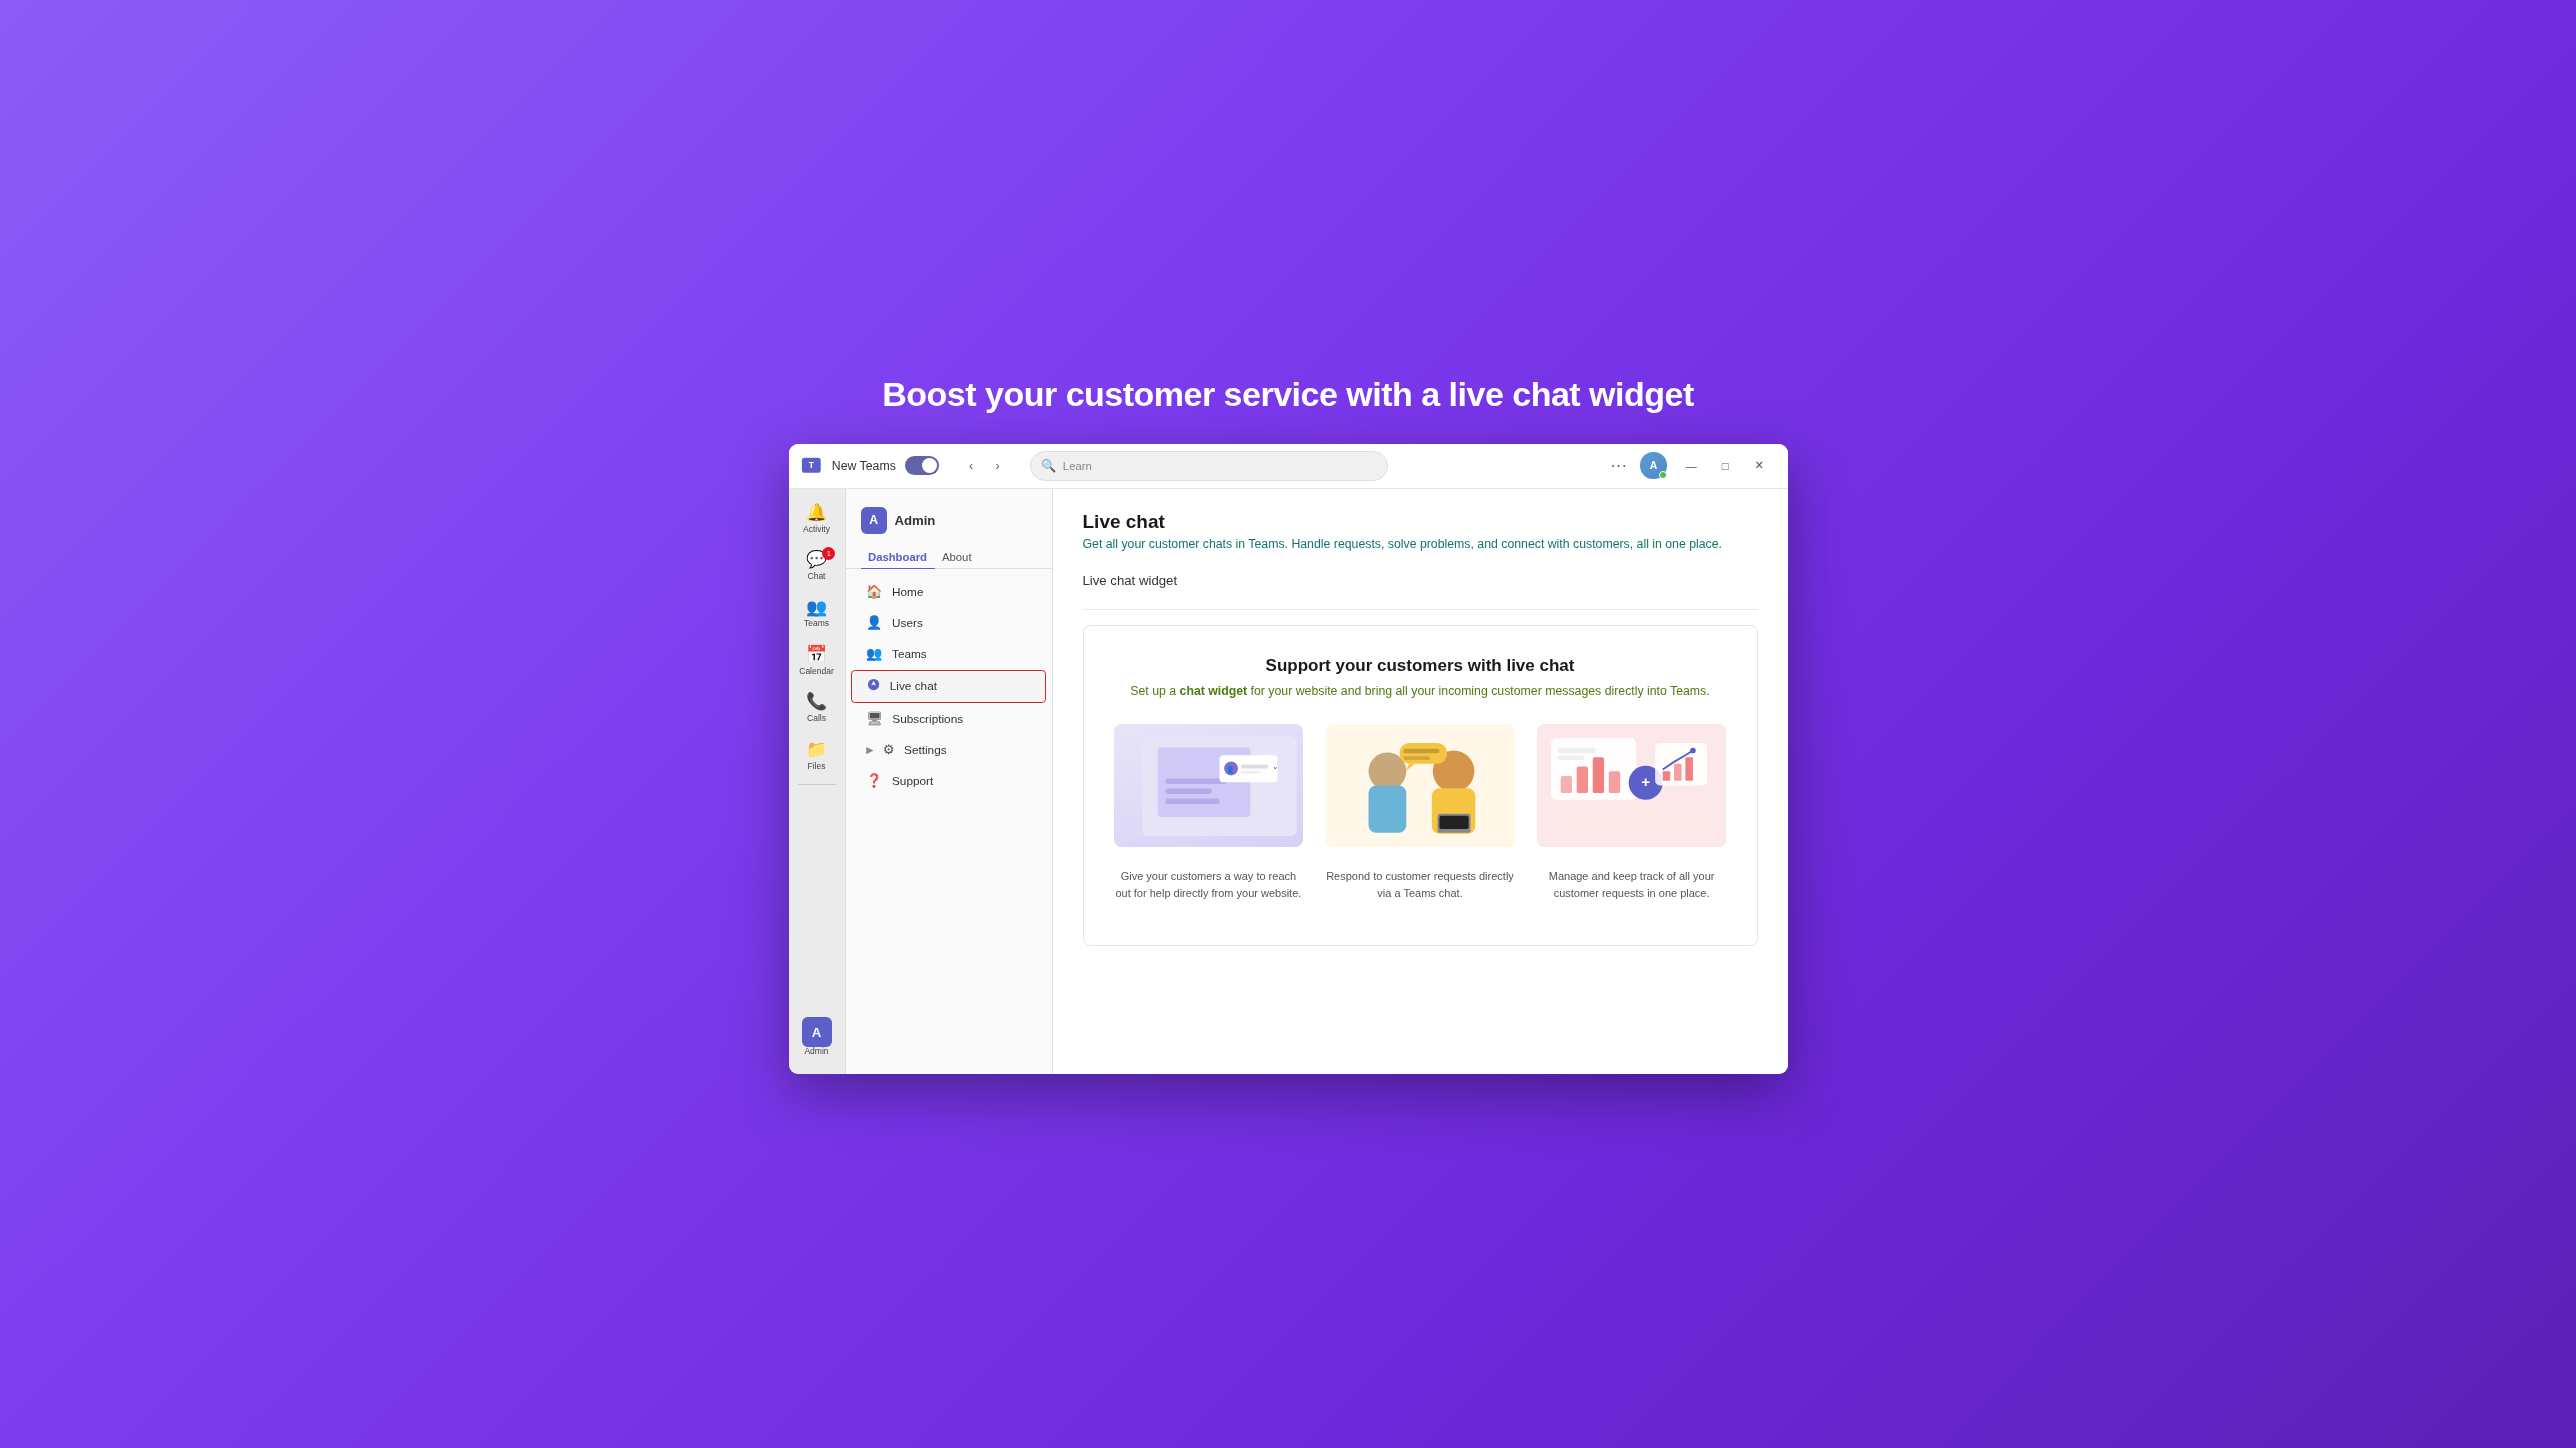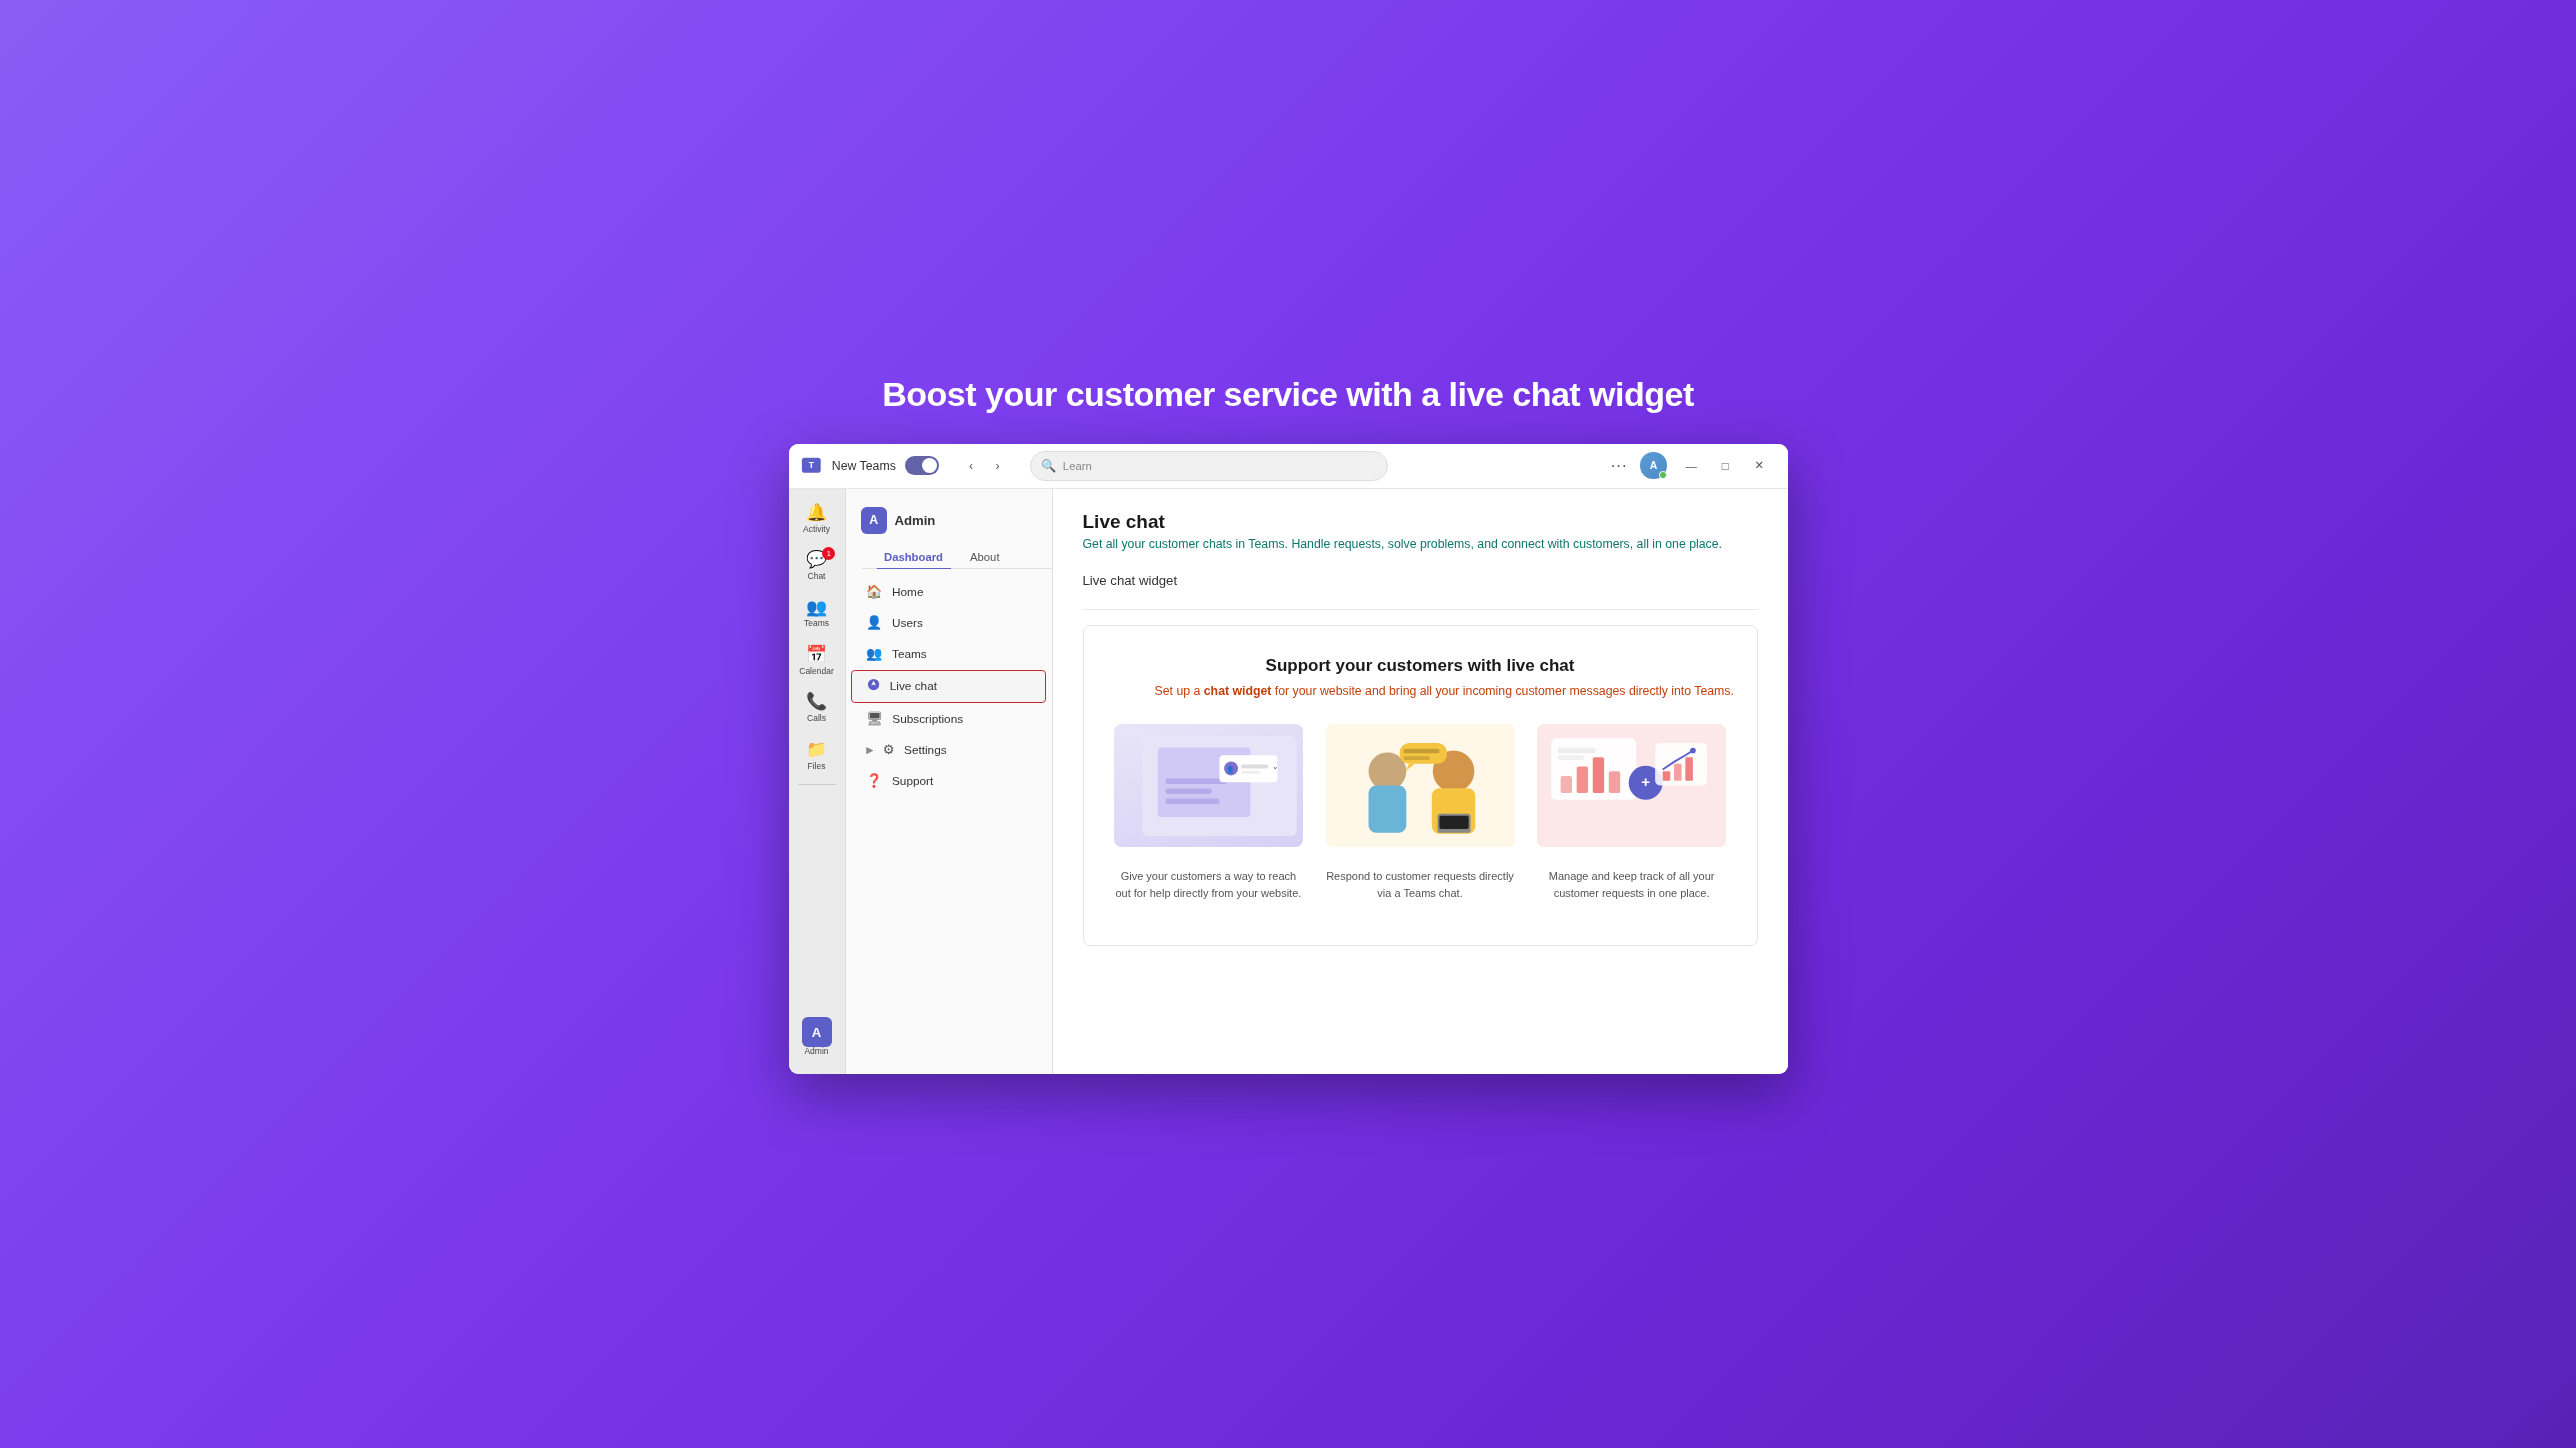--- a/index.html
+++ b/index.html
@@ -246,25 +246,24 @@
       font-size: 12.3px;
       font-weight: 700;
     }
     .admin-title {
       font-size: 13.2px;
       font-weight: 600;
       color: #333;
     }
     .nav-tabs {
       display: flex;
-      gap: 12px;
+      gap: 0;
       border-bottom: 0.9px solid #e0e0e0;
       padding: 0 15px;
       margin-bottom: 7.5px;
-      margin-left: 16px;
     }
     .nav-tab {
       font-size: 11.3px;
       padding: 5.7px 7.5px;
       cursor: pointer;
       color: #555;
       border-bottom: 1.9px solid transparent;
       margin-bottom: -0.9px;
     }
     .nav-tab.active {
@@ -333,23 +332,22 @@
       text-align: center;
     }
     .promo-card-title {
       font-size: 17px;
       font-weight: 700;
       color: #1a1a1a;
       margin-bottom: 7.5px;
     }
     .promo-card-sub {
       font-size: 12.3px;
-      color: #c2410c;
+      color: #4d7c0f;
       margin-bottom: 26.4px;
-      text-align: right;
     }
     .promo-card-sub strong {
       font-weight: 600;
     }
     .promo-images {
       display: flex;
       justify-content: center;
       gap: 22.6px;
       margin-bottom: 19px;
     }

